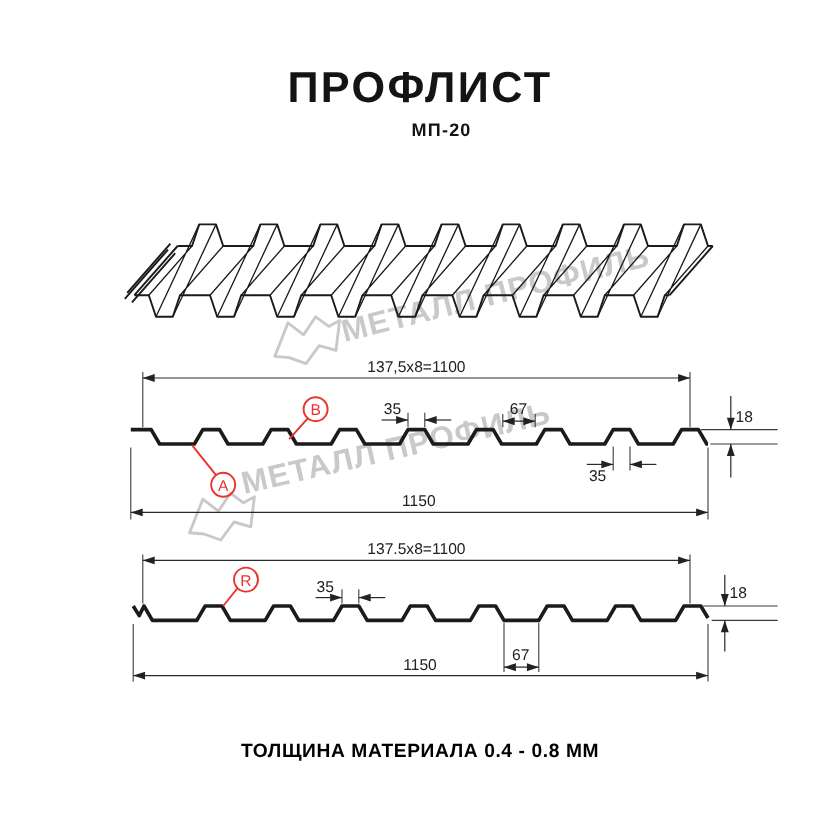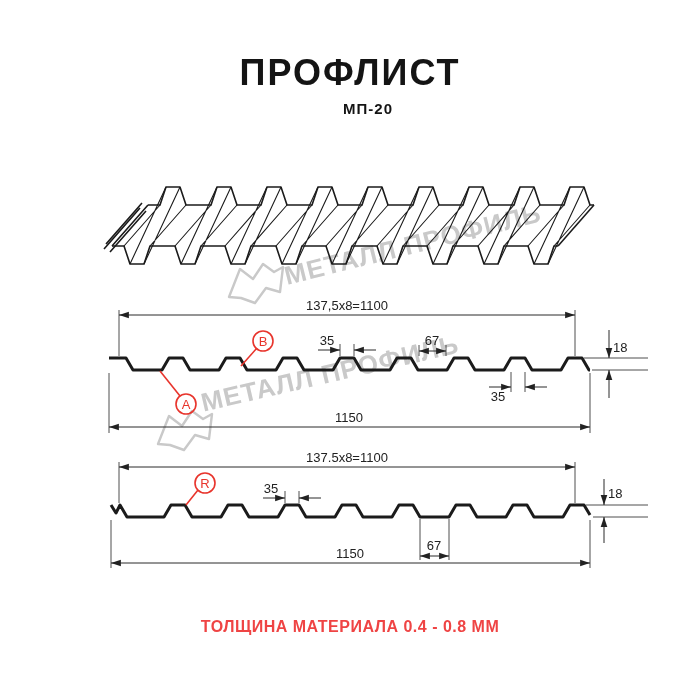--- a/index.html
+++ b/index.html
@@ -1,21 +1,21 @@
 <!DOCTYPE html>
 <html><head>
 <meta charset="utf-8">
 <style>
   html,body{margin:0;padding:0;background:#ffffff;}
   body{width:700px;height:700px;position:relative;font-family:"Liberation Sans",sans-serif;overflow:hidden;}
   .hdr{position:absolute;top:52px;left:0;width:700px;text-align:center;}
   .title{font-size:36px;font-weight:700;letter-spacing:2px;color:#141414;}
   .subtitle{margin-top:6px;font-size:15px;font-weight:700;letter-spacing:1px;color:#141414;margin-left:36px;}
   .ftr{position:absolute;top:618px;left:0;width:700px;text-align:center;
-       font-size:16px;font-weight:700;letter-spacing:.5px;color:#ef4444;}
+       font-size:16px;font-weight:700;letter-spacing:.5px;color:#000000;}
   svg{position:absolute;left:0;top:0;}
   .prof{fill:none;stroke:#1b1b1b;stroke-width:3;stroke-linejoin:round;}
   .sheet{fill:none;stroke:#1b1b1b;stroke-width:1.6;stroke-linejoin:round;}
   .conn{fill:none;stroke:#1b1b1b;stroke-width:1.1;}
   .diml{stroke:#2a2a2a;stroke-width:1;fill:none;}
   .extl{stroke:#3a3a3a;stroke-width:.9;fill:none;}
   .dimt{font-size:13px;fill:#222222;}
   .red{stroke:#e8342c;fill:none;stroke-width:1.6;}
   .redt{font-size:13px;fill:#e8342c;}
   .wm{font-size:26px;font-weight:700;letter-spacing:1px;fill:#c9c9c9;}

